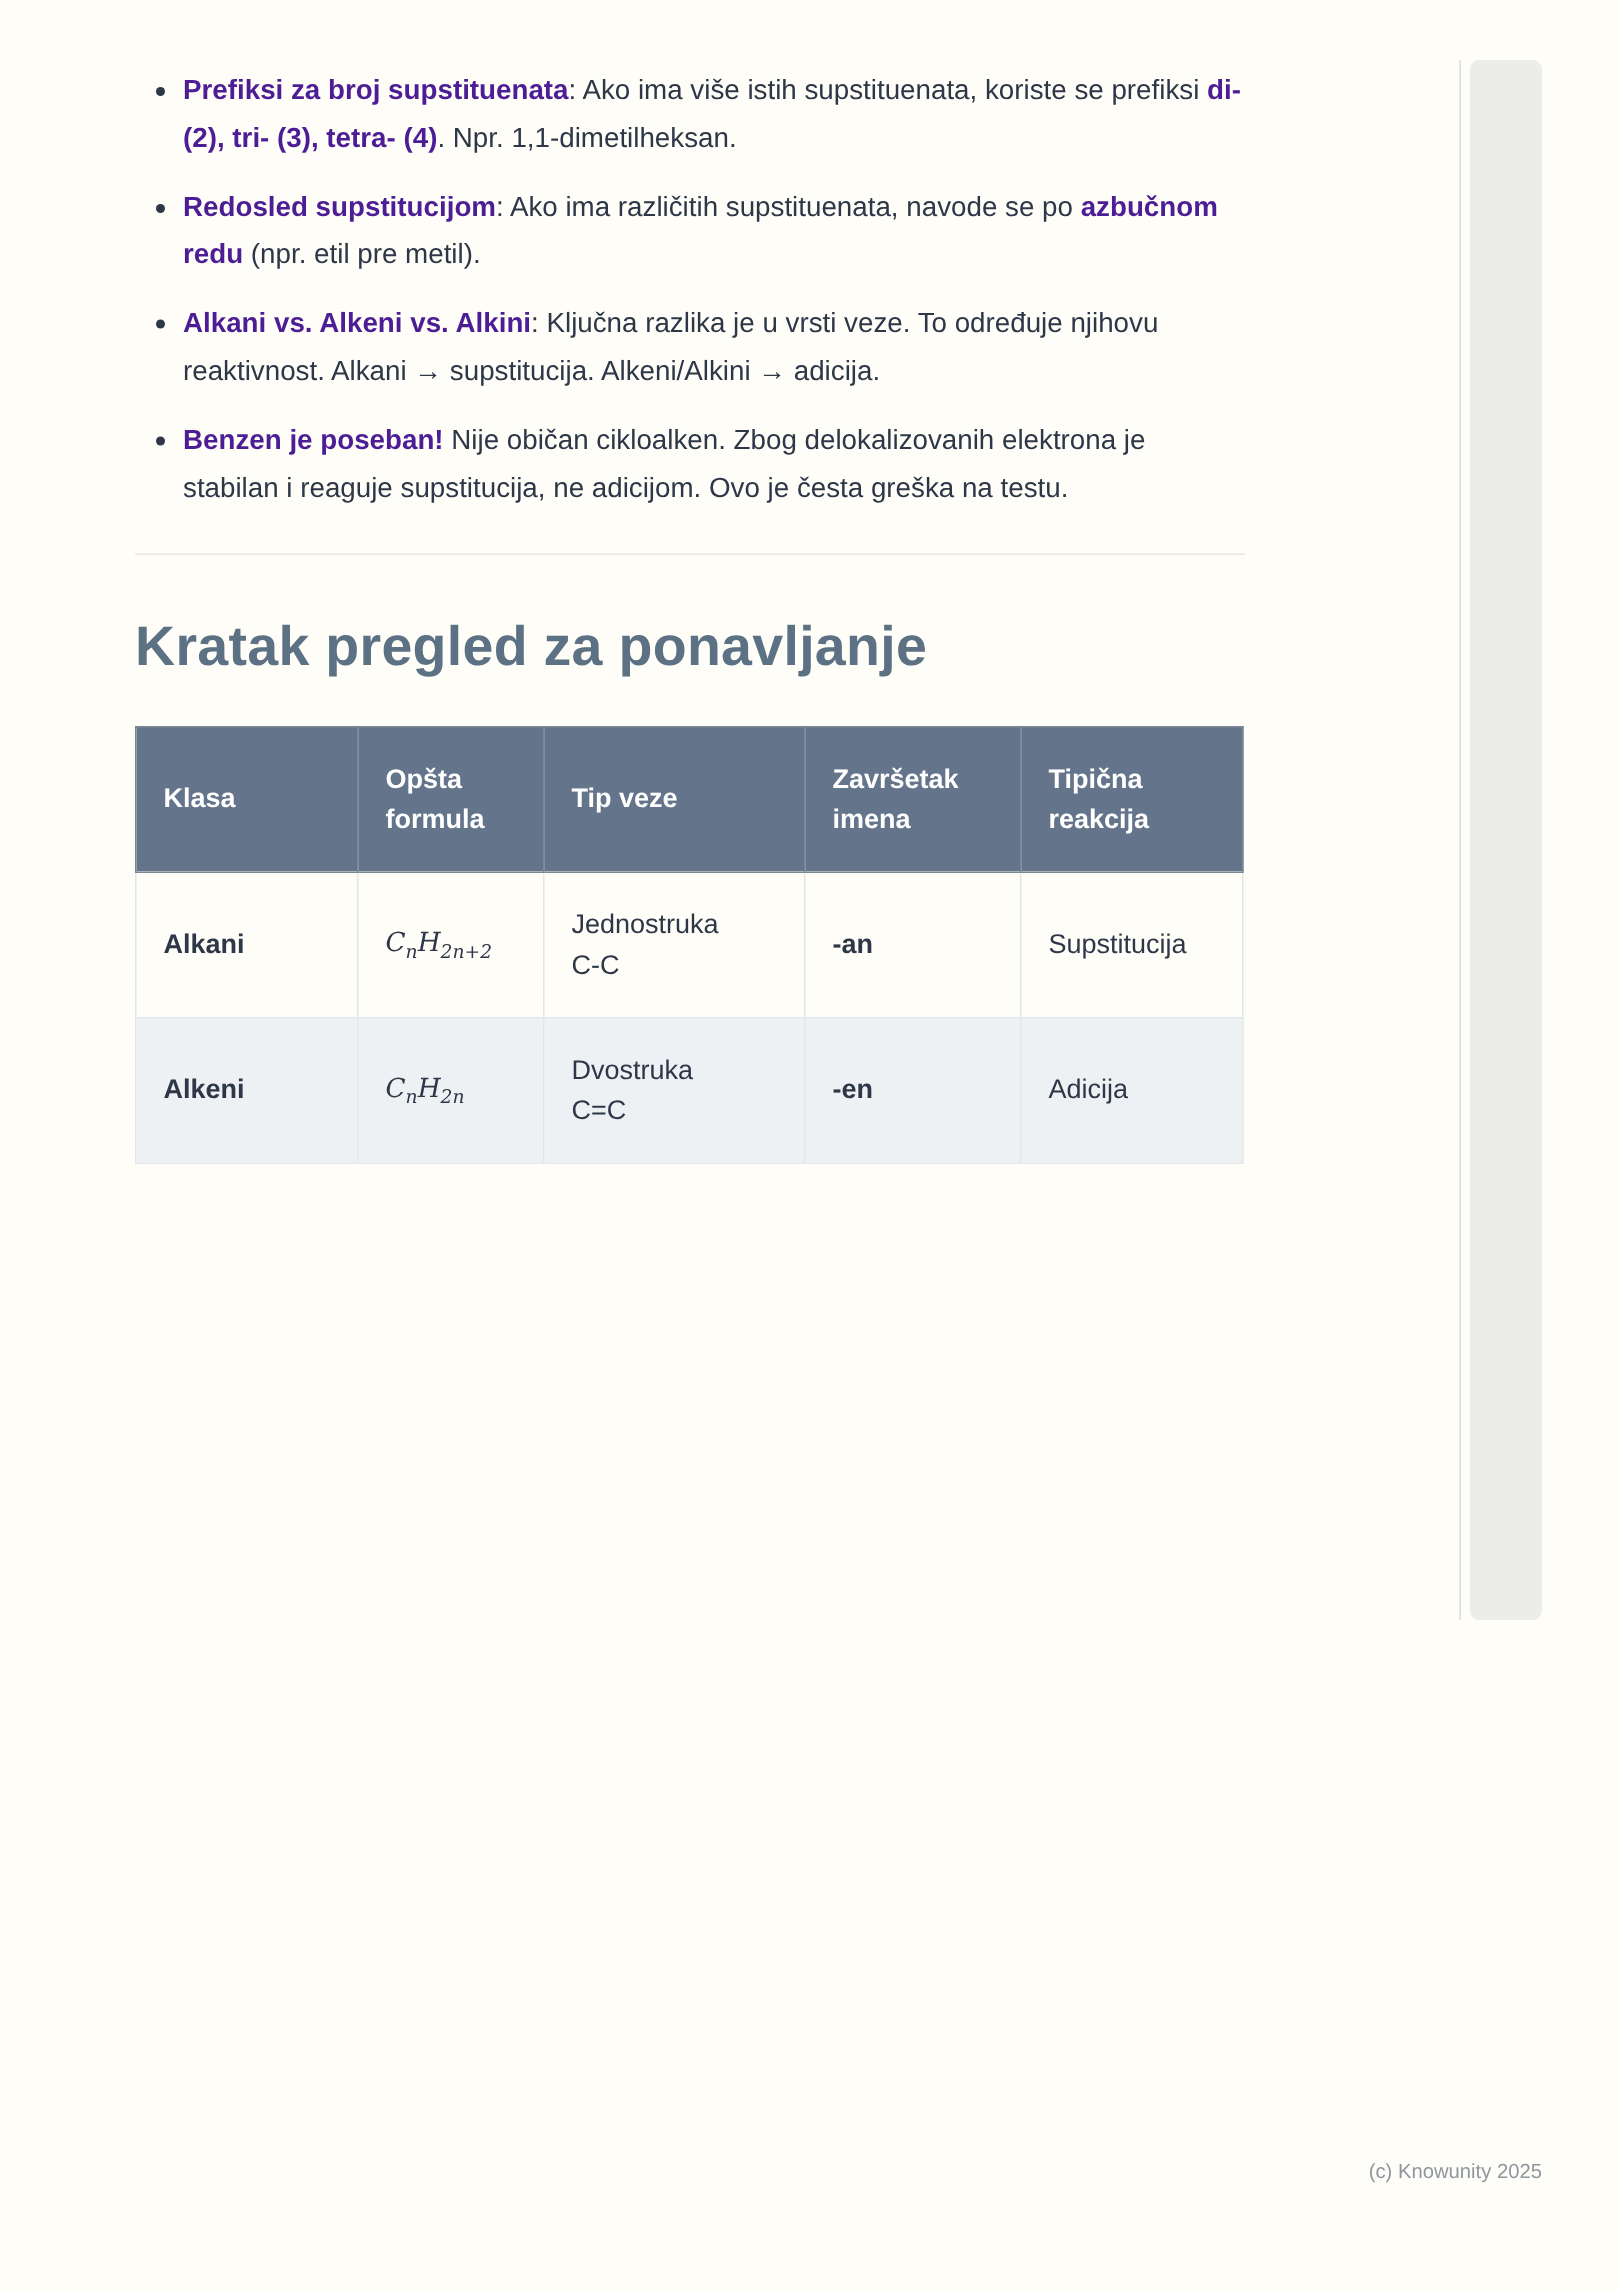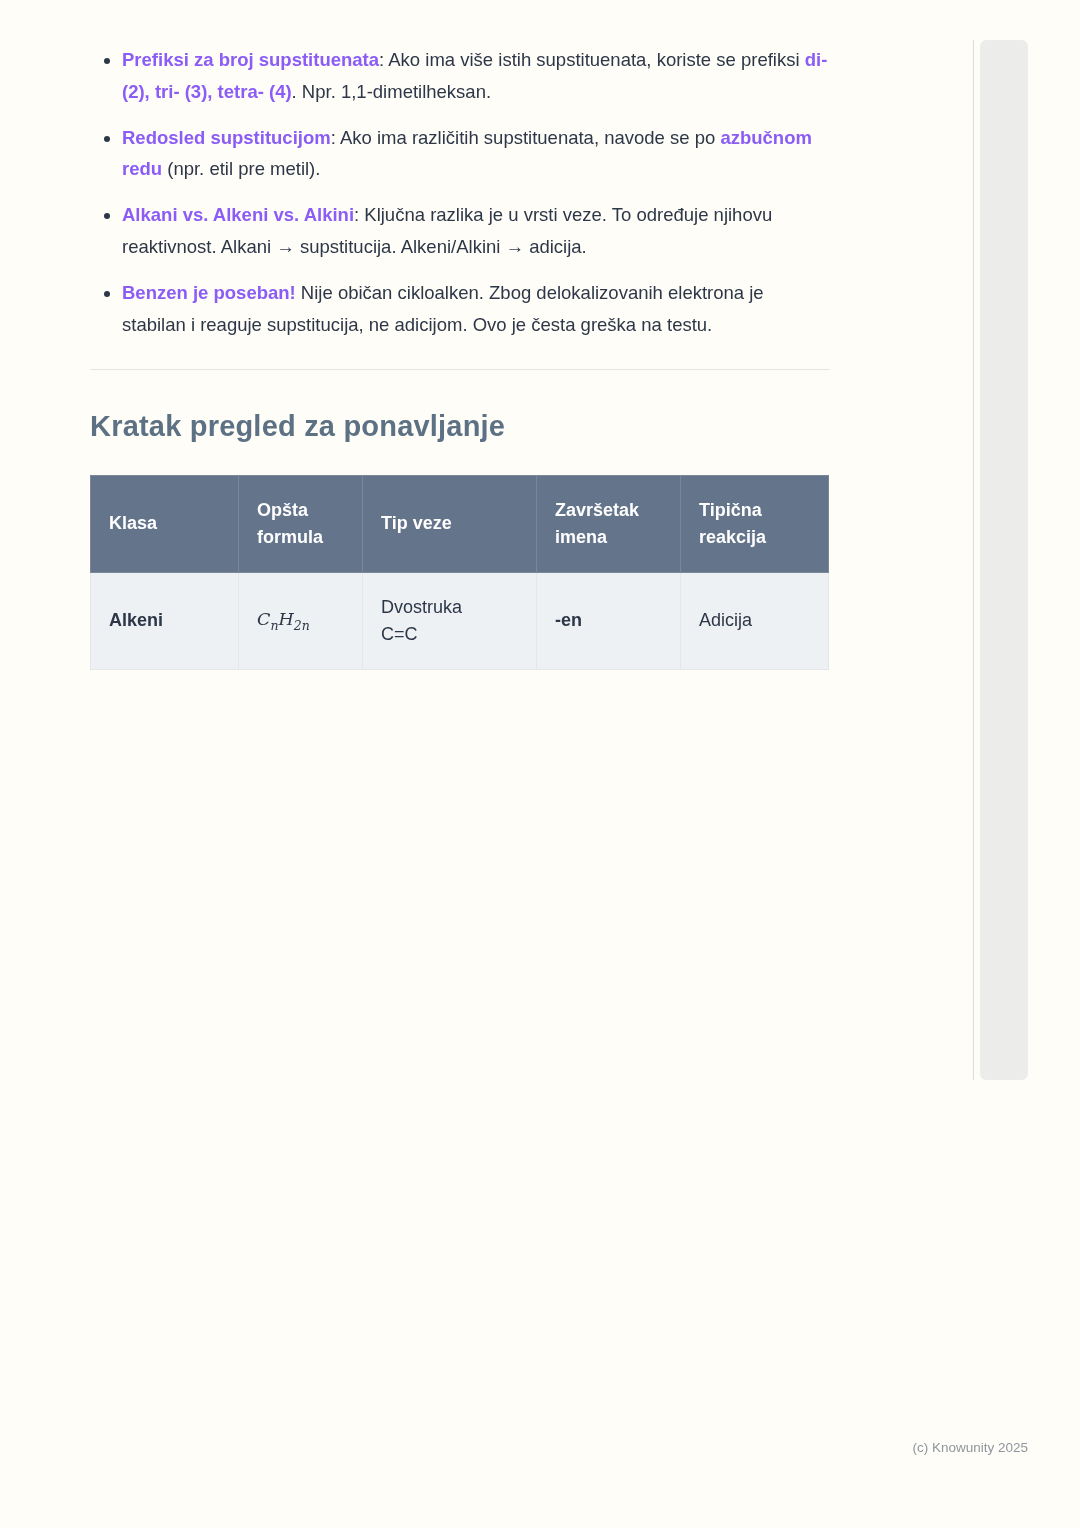--- a/index.html
+++ b/index.html
@@ -20,28 +20,28 @@
     width: 740px;
   }
   .bullets {
     margin: 0;
     padding: 0 0 0 32px;
     font-size: 18.5px;
     line-height: 1.72;
     color: #2d3748;
   }
   .bullets li { margin-bottom: 14px; }
-  .bullets strong { color: #8b5cf6; font-weight: 700; }
+  .bullets strong { color: #4c1d95; font-weight: 700; }
   .divider {
     border: none;
     border-top: 1px solid #e5e5e2;
     margin: 28px 0 0 0;
   }
   .heading {
-    font-size: 29px;
+    font-size: 37px;
     font-weight: 700;
     color: #5d7184;
     margin: 40px 0 0 0;
     letter-spacing: 0.2px;
   }
   .summary-table {
     border-collapse: collapse;
     table-layout: fixed;
     width: 738px;
     margin-top: 32px;
@@ -126,20 +126,32 @@
     <thead id="thead">
         <tr>
           <th>Klasa</th>
           <th>Opšta formula</th>
           <th>Tip veze</th>
           <th>Završetak imena</th>
           <th>Tipična reakcija</th>
         </tr>
       </thead>
     <tbody id="tbody">
+        <tr>
+          <td class="cell-klasa">Alkani</td>
+          <td>
+            <div><span class="math">C<sub>n</sub>H<sub>2n+2</sub></span></div>
+          </td>
+          <td>
+            <div>Jednostruka</div>
+            <div>C-C</div>
+          </td>
+          <td class="bold">-an</td>
+          <td>Supstitucija</td>
+        </tr>
         <tr class="alt">
           <td class="cell-klasa">Alkeni</td>
           <td>
             <div><span class="math">C<sub>n</sub>H<sub>2n</sub></span></div>
           </td>
           <td>
             <div>Dvostruka</div>
             <div>C=C</div>
           </td>
           <td class="bold">-en</td>

